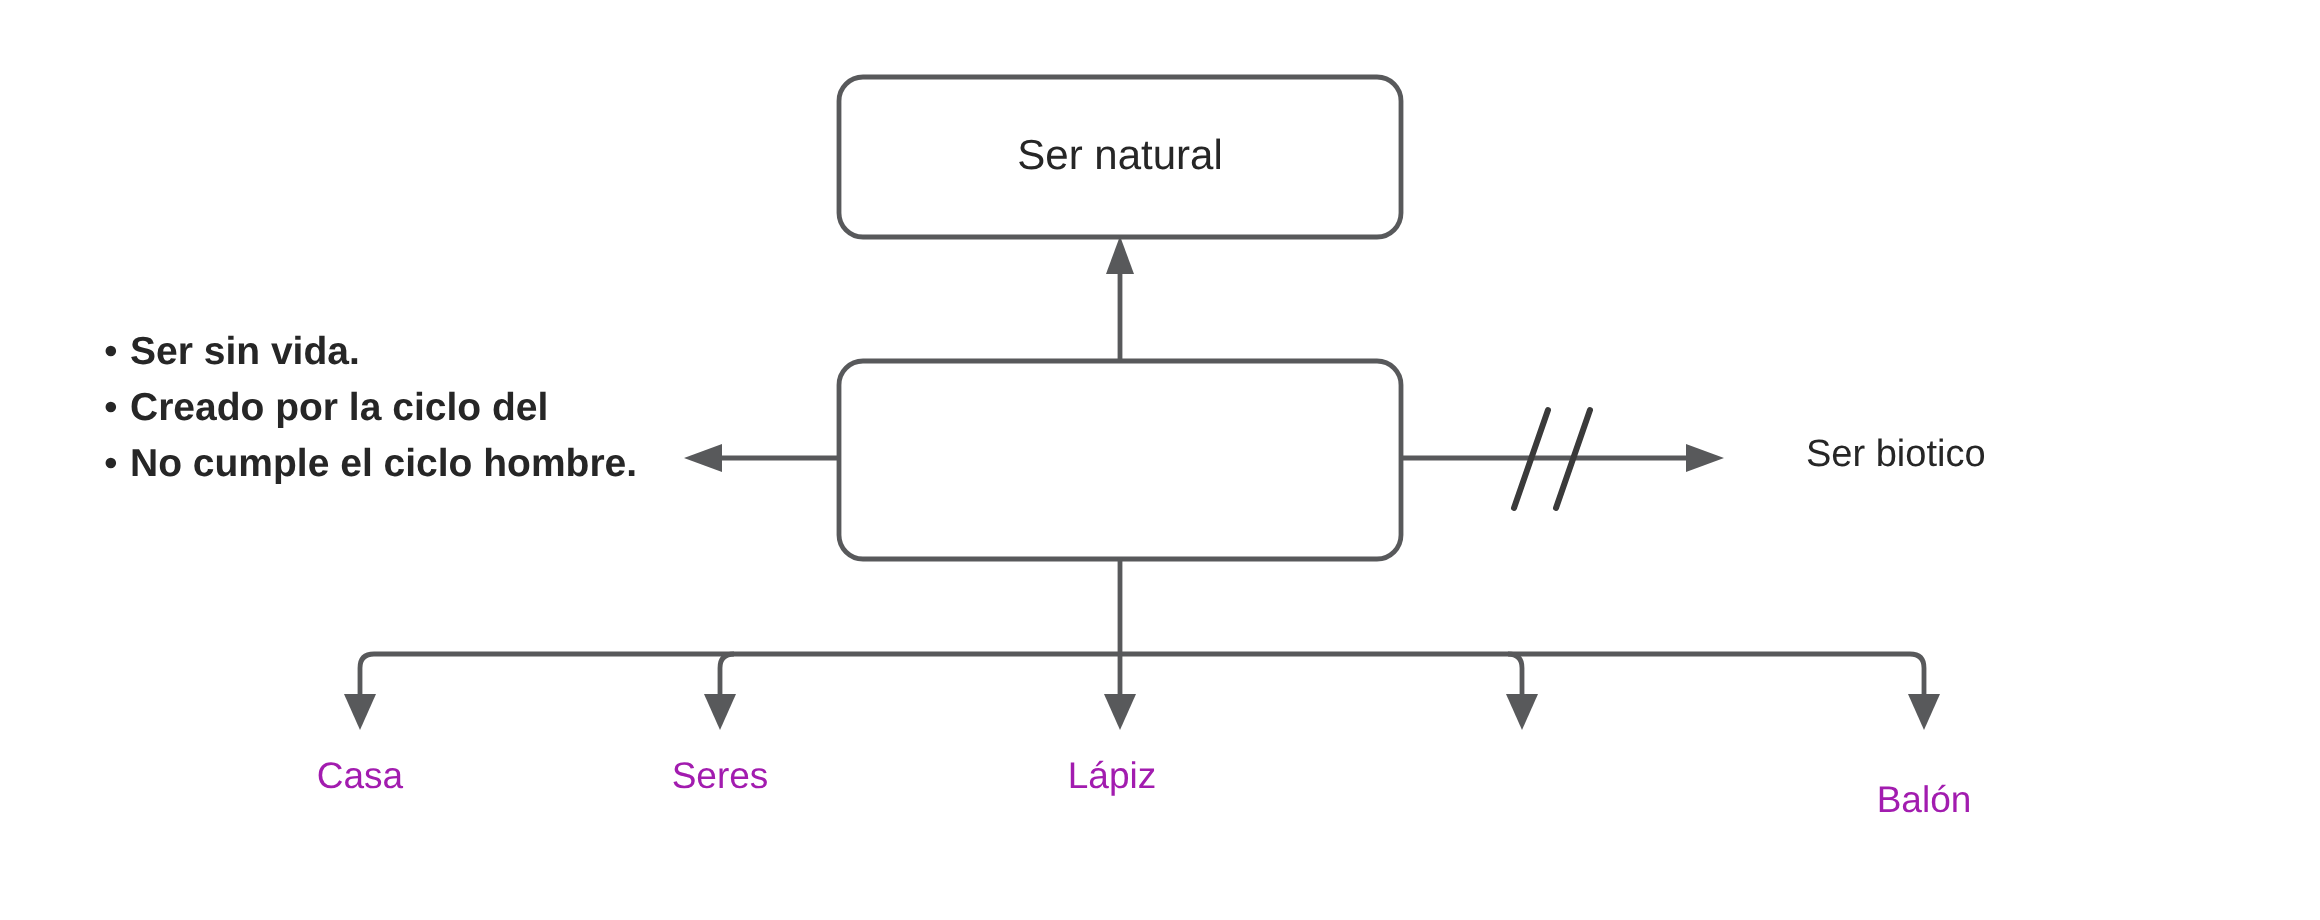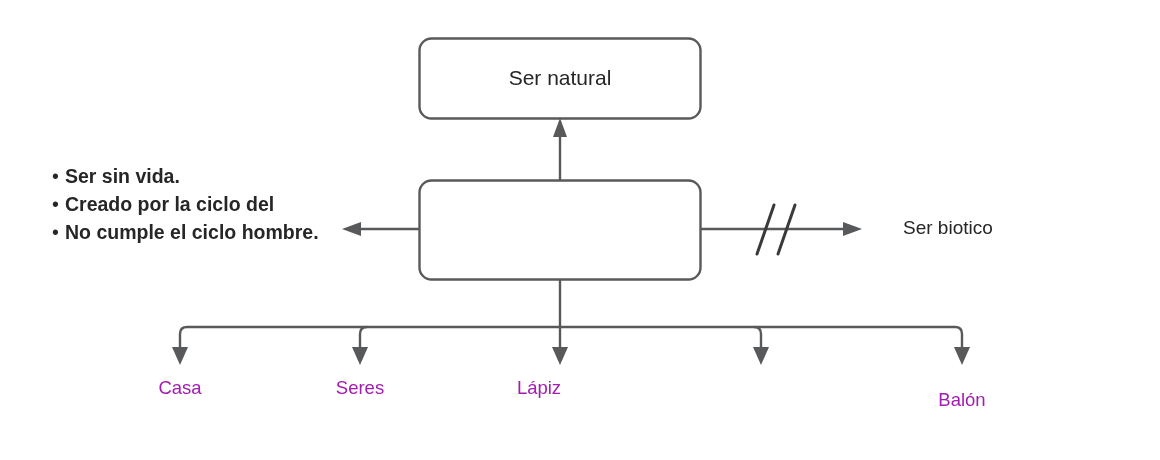--- a/index.html
+++ b/index.html
@@ -145,16 +145,16 @@
       <span class="bullet-text">Creado por la ciclo del</span>
     </div>
     <div class="bullet-row">
       <span class="bullet-dot">•</span>
       <span class="bullet-text">No cumple el ciclo hombre.</span>
     </div>
   </div>
 
   <div class="leaf-label" style="left:180px; top:377px;">Casa</div>
   <div class="leaf-label" style="left:360px; top:377px;">Seres</div>
-  <div class="leaf-label" style="left:539px; top:377px;">Lápiz</div>
+  <div class="leaf-label" style="left:556px; top:377px;">Lápiz</div>
   <div class="leaf-label" style="left:962px; top:389px;">Balón</div>
 
 </div>
 
 </body></html>

